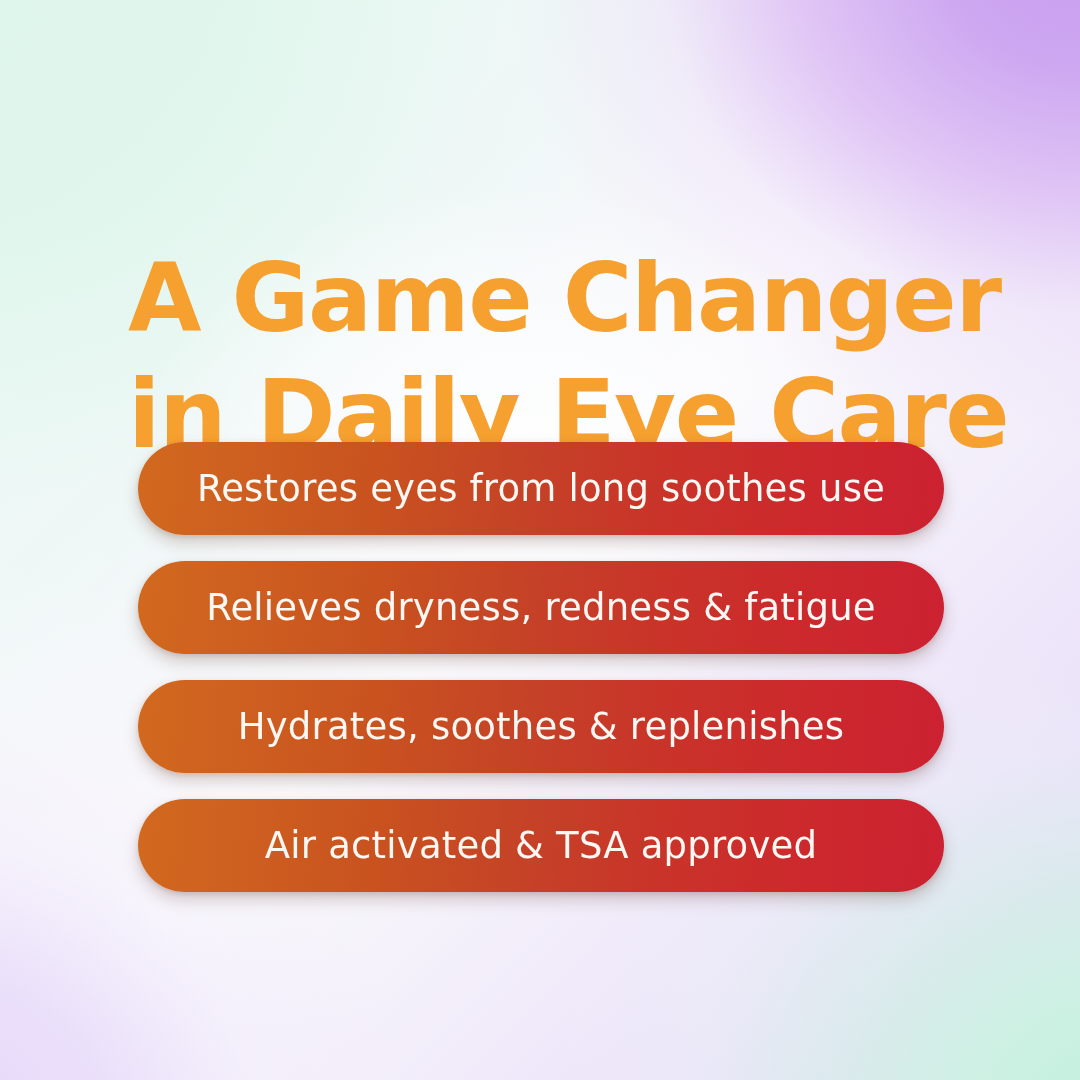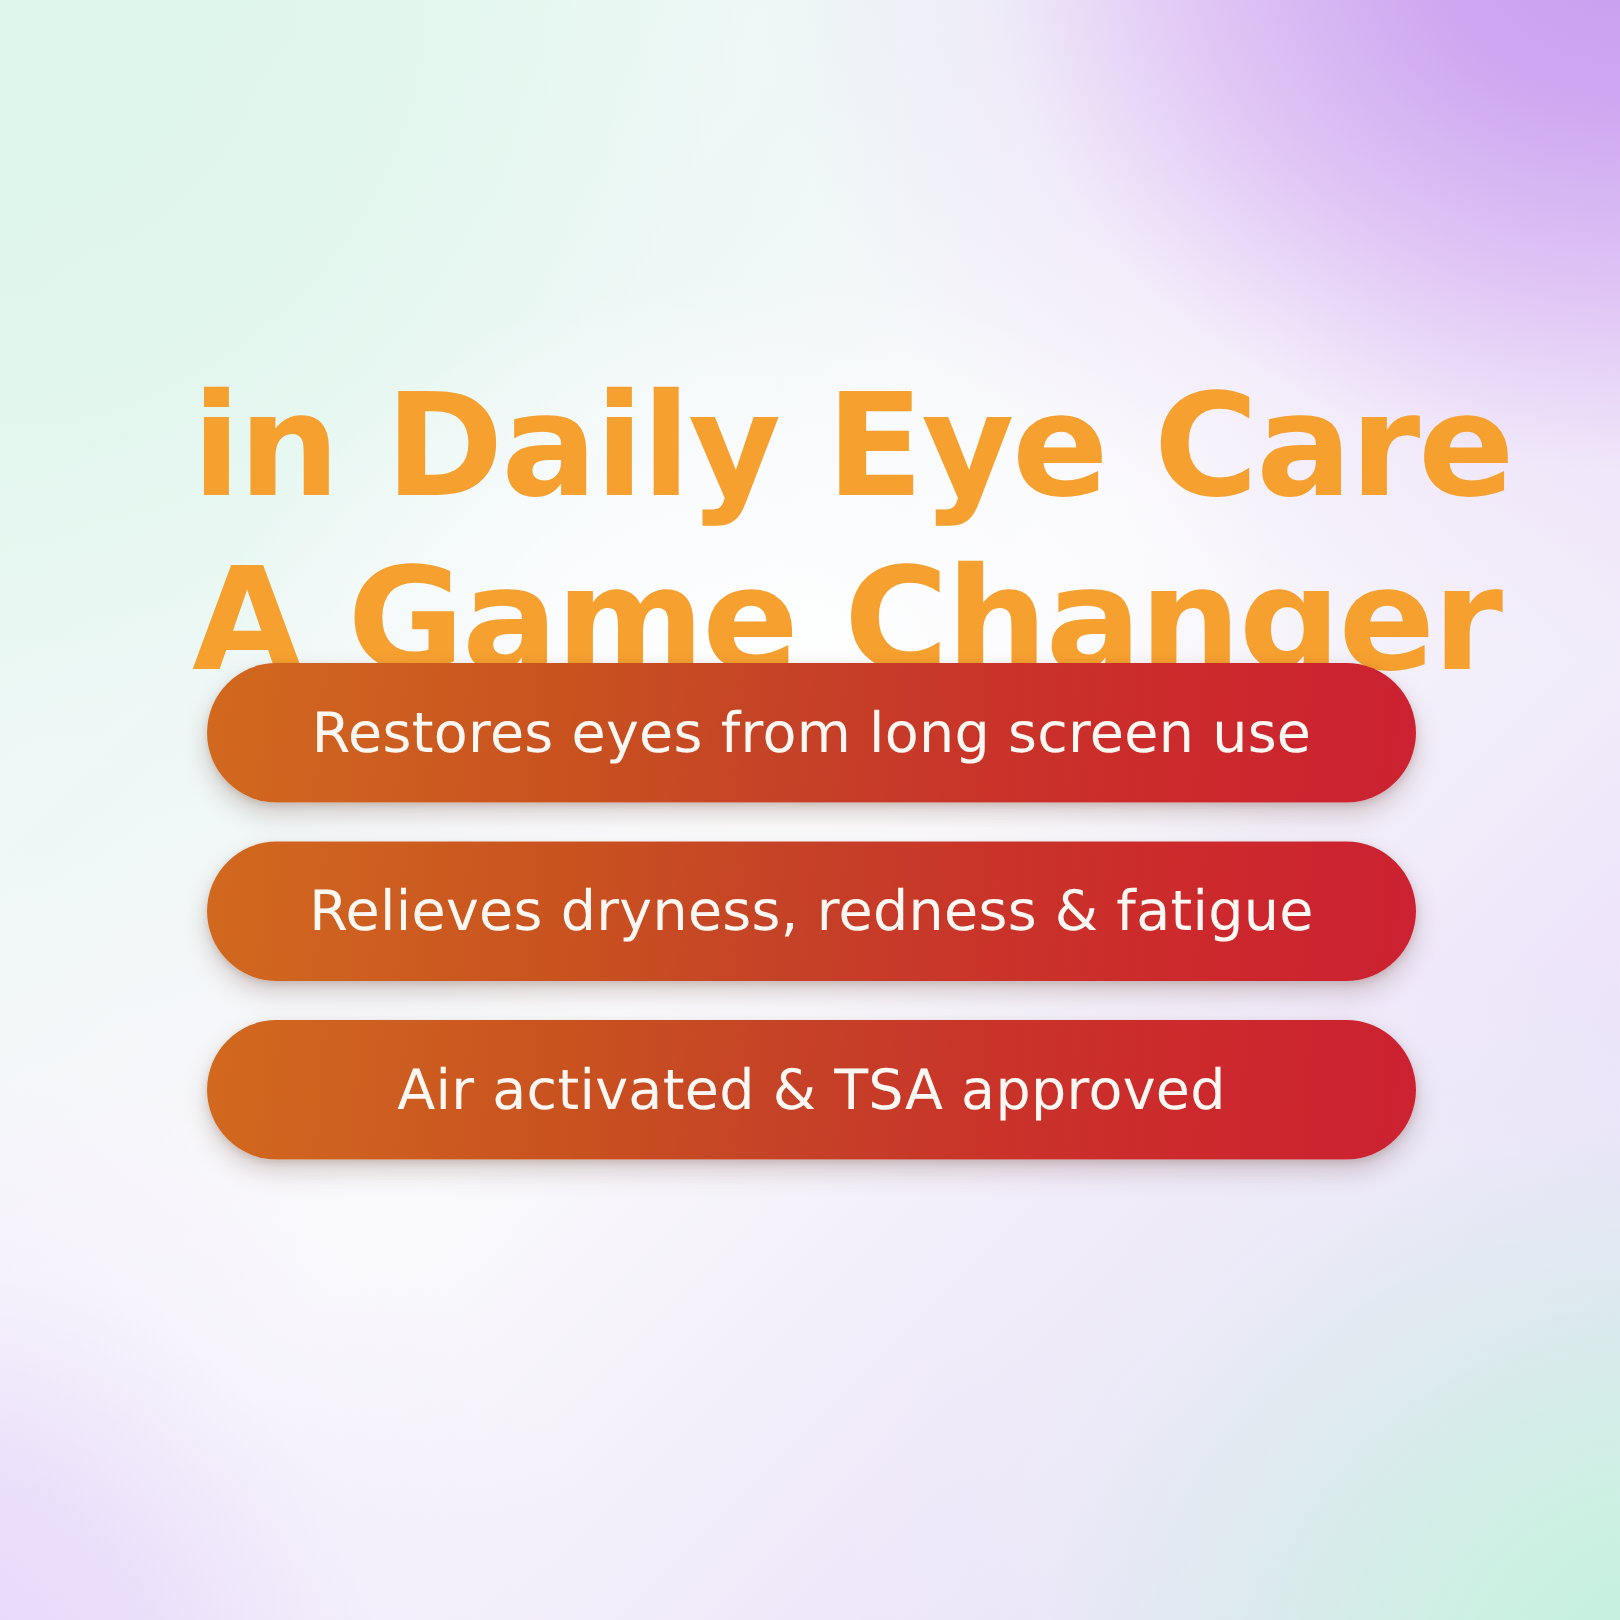--- a/index.html
+++ b/index.html
@@ -134,34 +134,37 @@
   <div class="bg-layer bg-base"></div>
   <div class="bg-layer bg-tl"></div>
   <div class="bg-layer bg-tr"></div>
   <div class="bg-layer bg-bl"></div>
   <div class="bg-layer bg-br"></div>
   <div class="bg-layer bg-center"></div>
 
   <div class="content">
 
     <h1 class="headline">
+      <span class="hl-line">A Game Changer</span>
       <span class="hl-line">in Daily Eye Care</span>
-      <span class="hl-line">A Game Changer</span>
     </h1>
 
     <div class="pill-stack">
 
       <div class="pill">
-        <span class="pill-label">Restores eyes from long screen use</span>
+        <span class="pill-label">Restores eyes from long soothes use</span>
       </div>
 
       <div class="pill">
         <span class="pill-label">Relieves dryness, redness &amp; fatigue</span>
       </div>
 
+      <div class="pill">
+        <span class="pill-label">Hydrates, soothes &amp; replenishes</span>
+      </div>
 
       <div class="pill">
         <span class="pill-label">Air activated &amp; TSA approved</span>
       </div>
 
     </div>
   </div>
 </div>
 
 </body></html>

